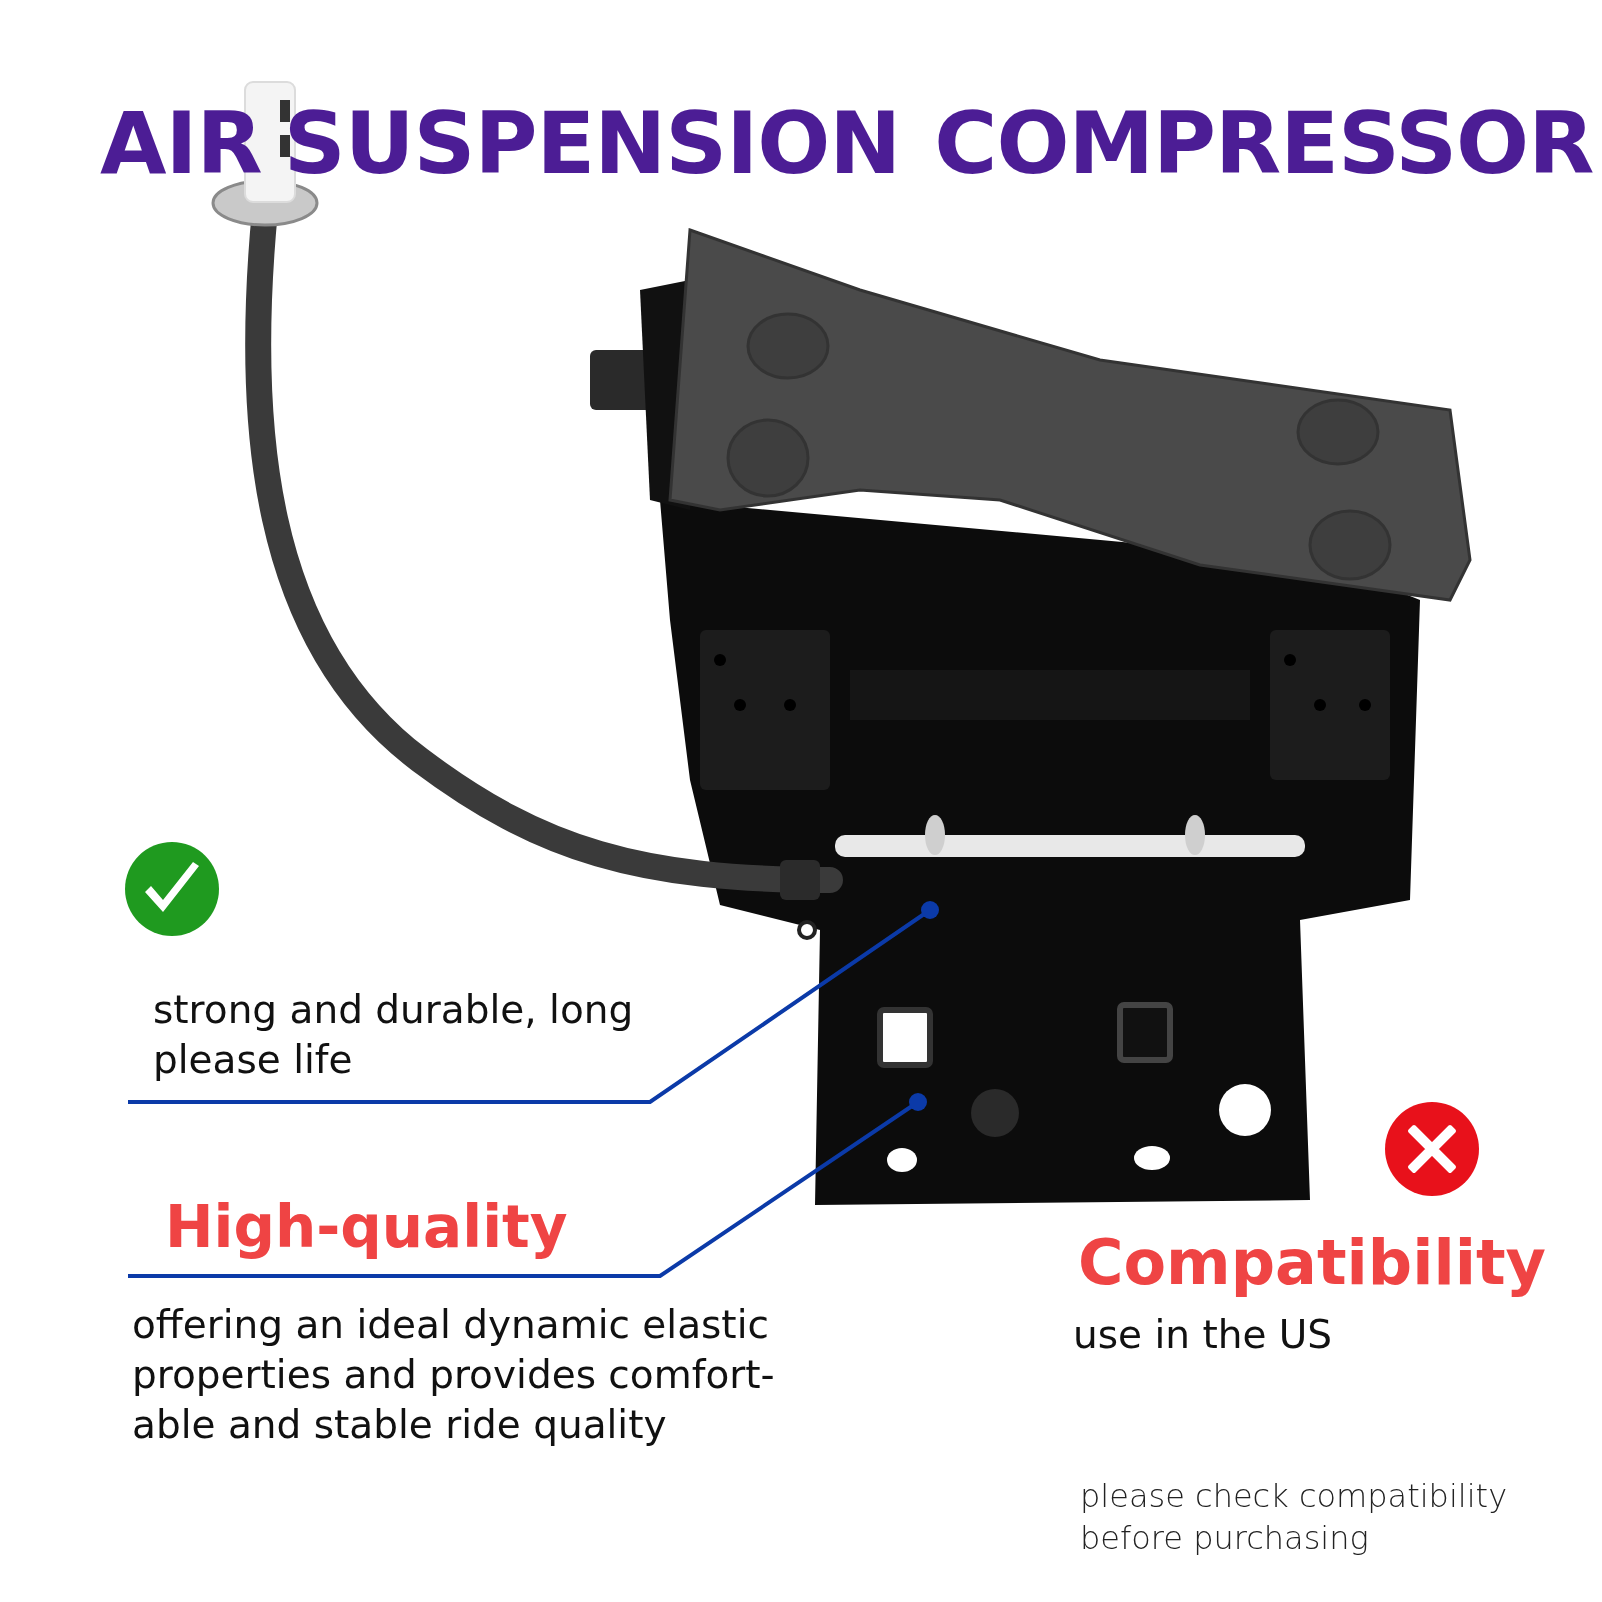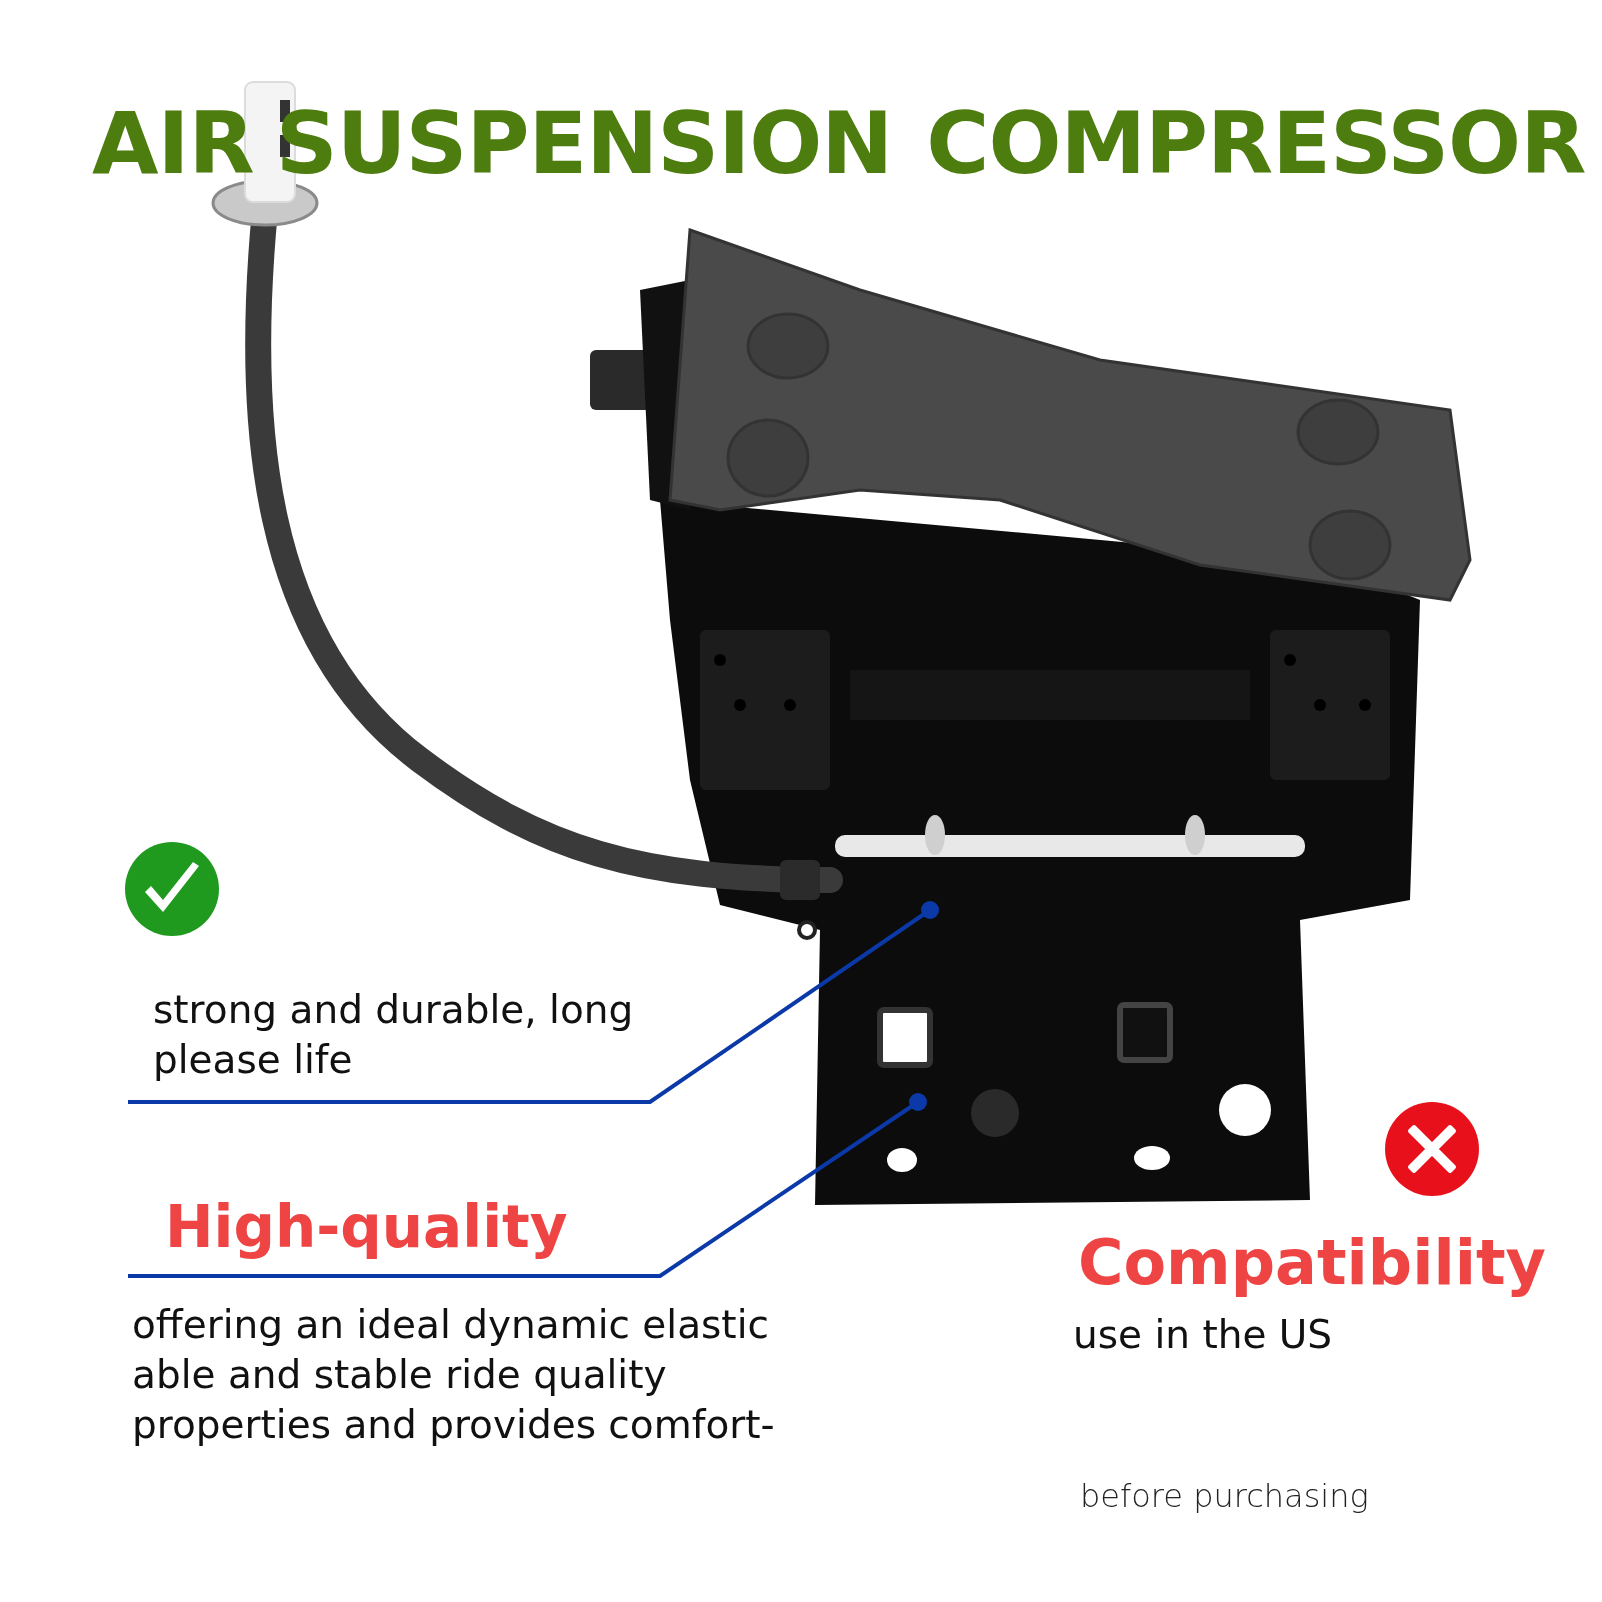--- a/index.html
+++ b/index.html
@@ -1,22 +1,22 @@
 <!DOCTYPE html>
 <html><head>
 <meta charset="utf-8">
 <style>
   html, body { margin: 0; padding: 0; background: #ffffff; }
   body { width: 1602px; height: 1602px; position: relative; overflow: hidden; font-family: "DejaVu Sans", sans-serif; }
   .abs { position: absolute; }
   .title {
-    left: 92px; top: 100px; width: 1420px;
+    left: 100px; top: 100px; width: 1420px;
     font-family: "DejaVu Sans", sans-serif;
     font-weight: bold; font-size: 86px; letter-spacing: -1px;
-    color: #4d7c0f; white-space: nowrap; line-height: 1;
+    color: #4c1d95; white-space: nowrap; line-height: 1;
   }
   .title .w2 { margin-left: 22px; }
   .title .w3 { margin-left: 34px; }
   .product { left: 0; top: 0; width: 1602px; height: 1602px; }
   .body-text {
     font-family: "DejaVu Sans", sans-serif; color: #111111;
     font-size: 39px; line-height: 50px; white-space: nowrap;
   }
   .headline {
     font-family: "DejaVu Sans", sans-serif; font-weight: bold;
@@ -94,28 +94,29 @@
     </svg>
 </div>
 <div class="abs body-text" style="left:132px; top:985px;margin-left:21px;">
   <div>strong and durable, long</div>
   <div>please life</div>
 </div>
 
 <div class="abs headline" style="left:165px; top:1198px; font-size:58px;">High-quality</div>
 <div class="abs body-text" style="left:132px; top:1300px;">
   <div>offering an ideal dynamic elastic</div>
+  <div>properties and provides comfort-</div>
   <div>able and stable ride quality</div>
-  <div>properties and provides comfort-</div>
 </div>
 
 <div class="abs badge" style="left:1385px; top:1102px; width:94px; height:94px; background:#e8111b;">
   <svg width="60" height="60" viewBox="0 0 60 60">
       <path d="M12 8 L30 26 L48 8 L52 12 L34 30 L52 48 L48 52 L30 34 L12 52 L8 48 L26 30 L8 12 Z" fill="#ffffff" stroke="#ffffff" stroke-width="4" stroke-linejoin="round"></path>
     </svg>
 </div>
 <div class="abs headline" style="left:1078px; top:1232px; font-size:62px;">Compatibility</div>
 <div class="abs body-text" style="left:1073px; top:1310px;">
   <div>use in the US</div>
 </div>
 <div class="abs note" style="left:1080px; top:1475px;">
+  <div>please check compatibility</div>
   <div>before purchasing</div>
 </div>
 
 </body></html>

